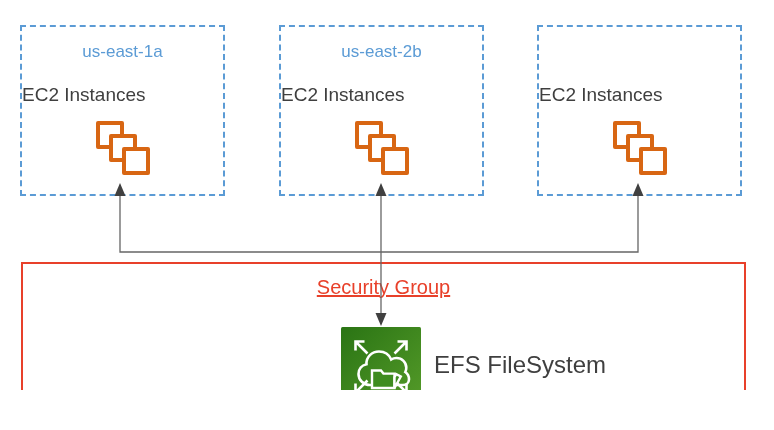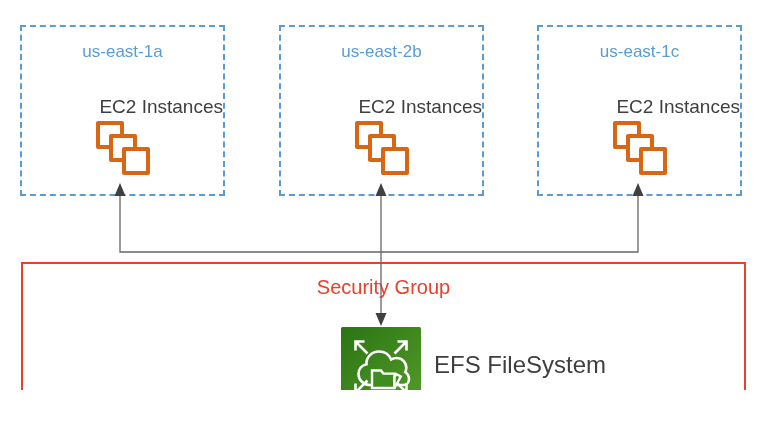--- a/index.html
+++ b/index.html
@@ -31,24 +31,23 @@
   .az-box.b2{left:279px;}
   .az-box.b3{left:537px;}
   .az-name{
     position:absolute;top:15px;left:0;right:0;
     text-align:center;
     color:var(--blue);
     font-size:17px;
   }
   .az-service{
     position:absolute;top:57px;left:0;right:0;
-    text-align:right;
+    text-align:left;
     color:var(--ink);
     font-size:19px;
-    margin-top:12px;
   }
   
   .ec2-icon{
     position:absolute;top:94px;left:50%;
     width:54px;height:54px;
     transform:translateX(-50%);
   }
   .ec2-icon .sq{
     position:absolute;
     width:20px;height:20px;
@@ -68,20 +67,21 @@
     background:#ffffff;
     z-index:1;
     box-sizing:content-box;
   }
   .sg-label{
     position:absolute;top:12px;left:0;right:0;
     text-align:center;
     color:var(--red);
     font-size:20px;
     z-index:2;
+    text-decoration:underline;
   }
   
   .connectors{
     position:absolute;left:0;top:0;
     width:774px;height:430px;
     z-index:3;
     pointer-events:none;
   }
   
   .efs-icon{
@@ -118,21 +118,20 @@
     <div class="az-name">us-east-2b</div>
     <div class="az-service">EC2 Instances</div>
     <div class="ec2-icon">
       <div class="sq sq1"></div>
       <div class="sq sq2"></div>
       <div class="sq sq3"></div>
     </div>
   </div>
 
   <div class="az-box b3">
-    <div class="az-name">us-east-1c</div>
     <div class="az-service">EC2 Instances</div>
     <div class="ec2-icon">
       <div class="sq sq1"></div>
       <div class="sq sq2"></div>
       <div class="sq sq3"></div>
     </div>
   </div>
 
   <div class="sg-box">
     <div class="sg-label">Security Group</div>

